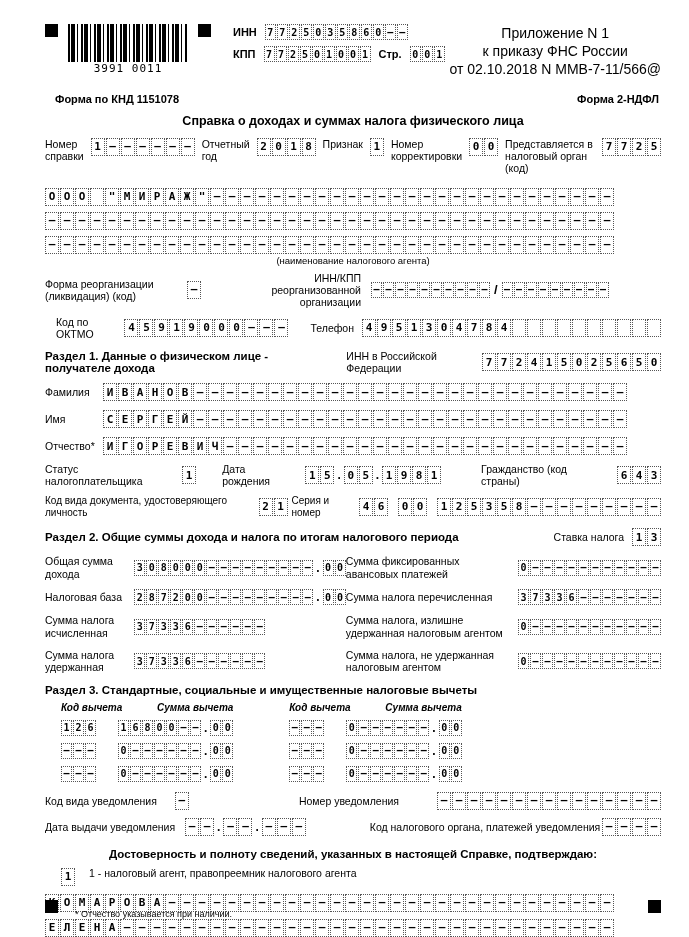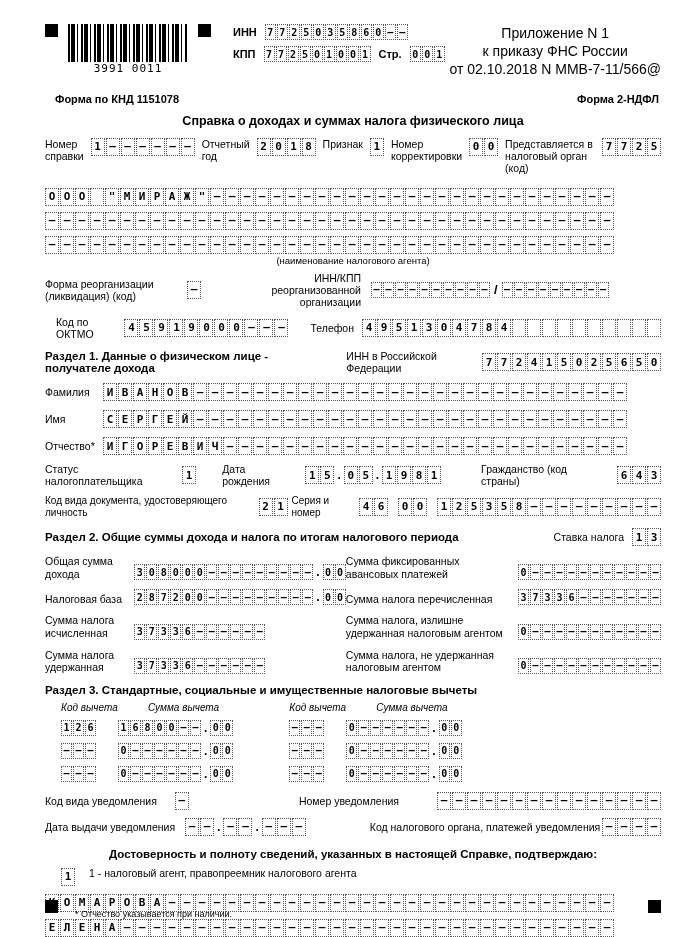--- a/index.html
+++ b/index.html
@@ -30,27 +30,27 @@
   
   .info{display:flex;align-items:flex-start;margin-top:10px;gap:7px;}
   .w48{width:46px;} .w52{width:50px;} .w78{width:78px;} .w140{width:142px;}
   
   .mt6{margin-top:6px;} .mt8{margin-top:8px;} .mt10{margin-top:10px;}
   .caption{text-align:center;font-size:9.5px;margin-top:1px;}
   .sechdr{font-weight:bold;font-size:11.5px;}
   .fio .row{margin-top:9px;}
   .fio-lbl{width:58px;font-size:10.5px;}
   
-  .s2row{display:flex;align-items:flex-end;margin-top:9px;}
+  .s2row{display:flex;align-items:center;margin-top:9px;}
   .s2l{width:102px;font-size:10.5px;line-height:1.2;}
   .s2c{width:242px;display:flex;align-items:center;}
   .s2m{width:196px;font-size:10.5px;line-height:1.2;padding-right:6px;box-sizing:border-box;}
   
   .s3cols{display:flex;gap:56px;margin-top:6px;margin-left:16px;}
-  .s3hdr{display:flex;gap:25px;}
+  .s3hdr{display:flex;gap:34px;font-weight:bold;}
   .s3hdr .it:first-child{width:62px;}
   .s3row{display:flex;align-items:center;margin-top:7px;gap:22px;}
   .opt{font-size:10.5px;line-height:1.5;}
   .foot{position:absolute;bottom:18px;left:45px;right:28px;}
   .fnote{font-size:9px;margin-left:30px;}
   .sql,.sqr{position:absolute;bottom:24px;}
   .sql{left:45px;} .sqr{right:28px;}
 </style>
 </head>
 <body>

